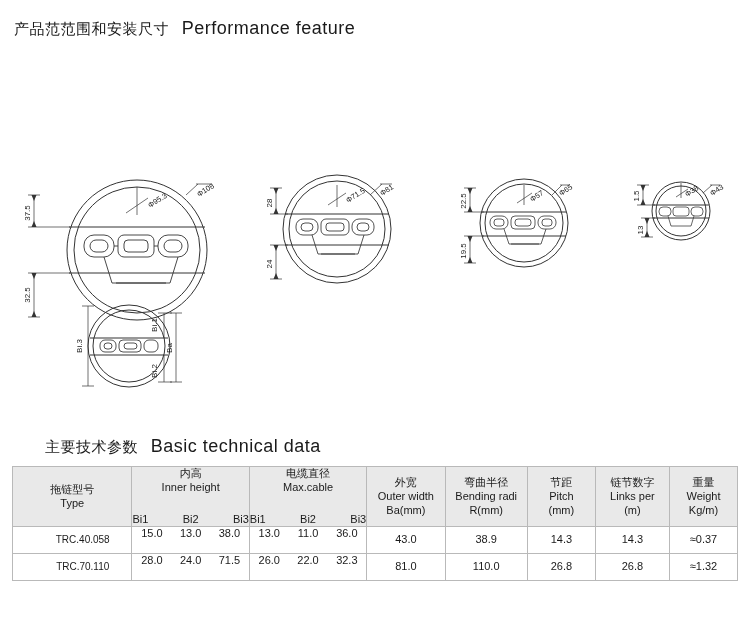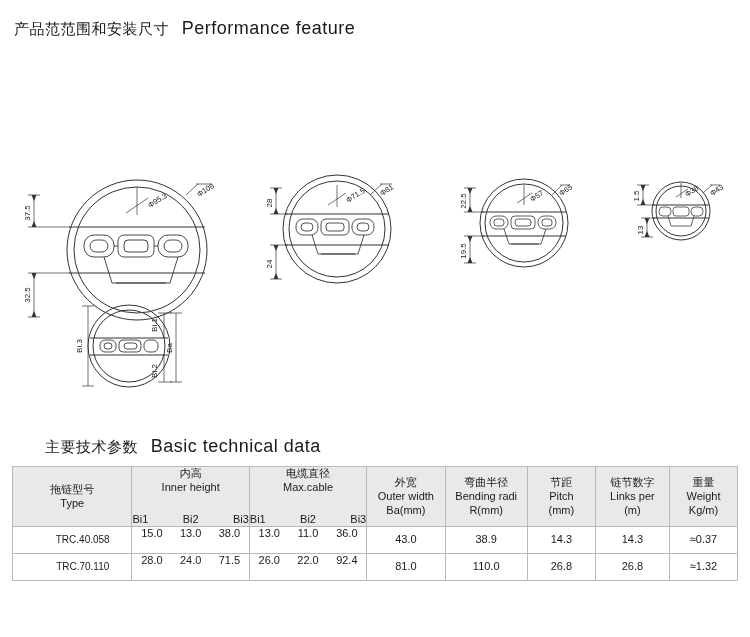--- a/index.html
+++ b/index.html
@@ -376,21 +376,21 @@
         <div class="triple">
           <span>28.0</span>
           <span>24.0</span>
           <span>71.5</span>
         </div>
       </td>
       <td class="group">
         <div class="triple">
           <span>26.0</span>
           <span>22.0</span>
-          <span>92.4</span>
+          <span>32.3</span>
         </div>
       </td>
       <td>81.0</td>
       <td>110.0</td>
       <td>26.8</td>
       <td>26.8</td>
       <td>≈1.32</td>
     </tr>
 
   </tbody>

